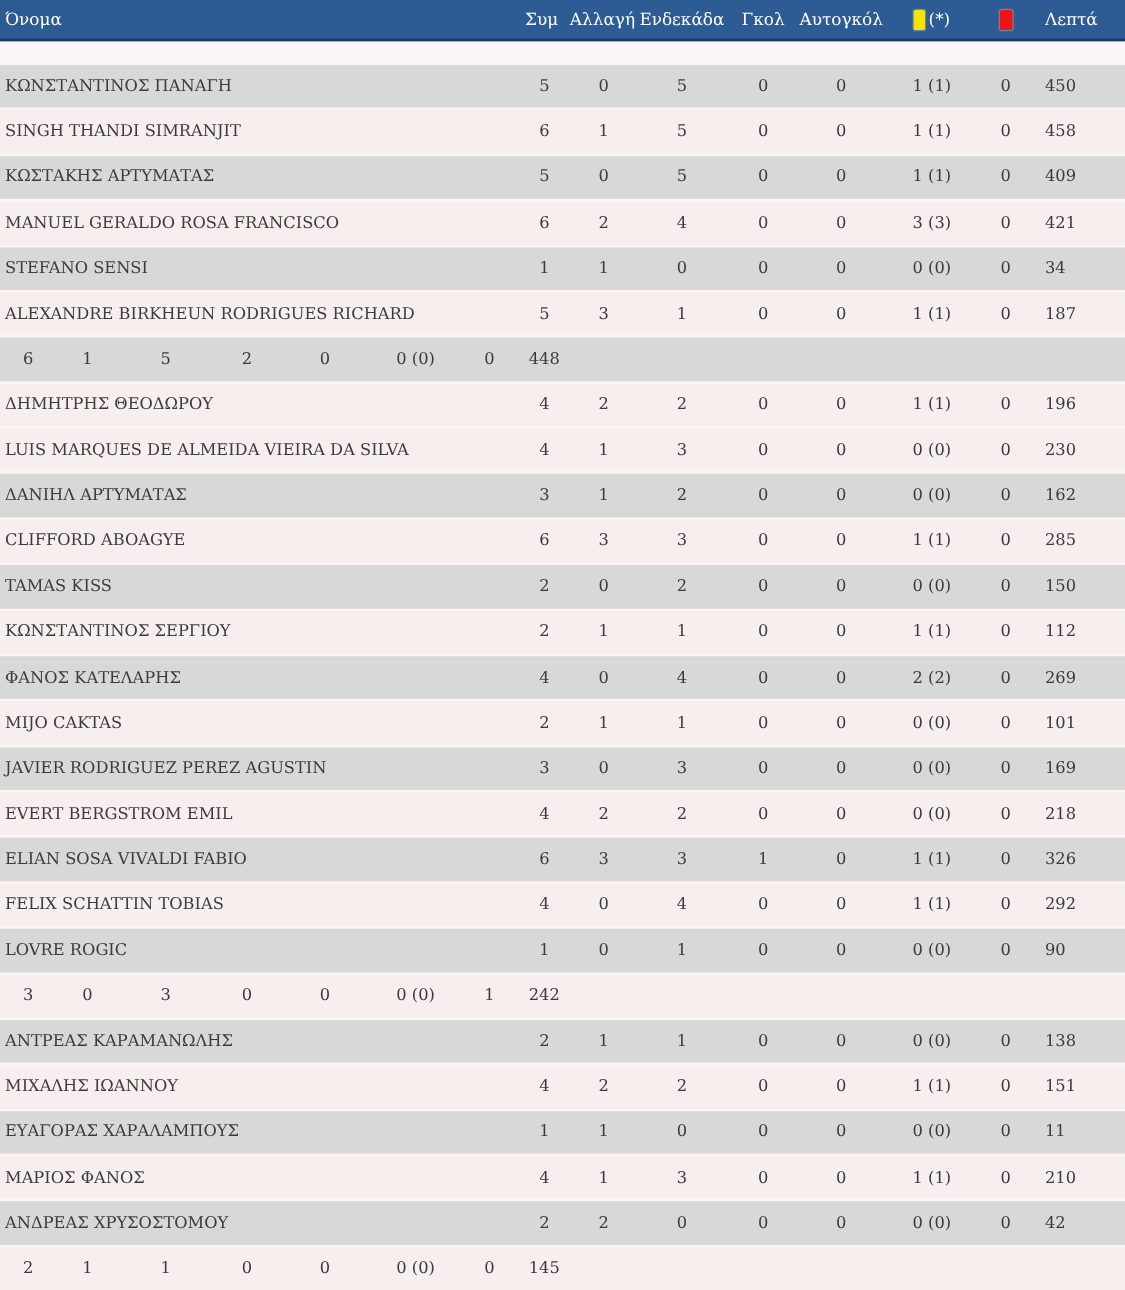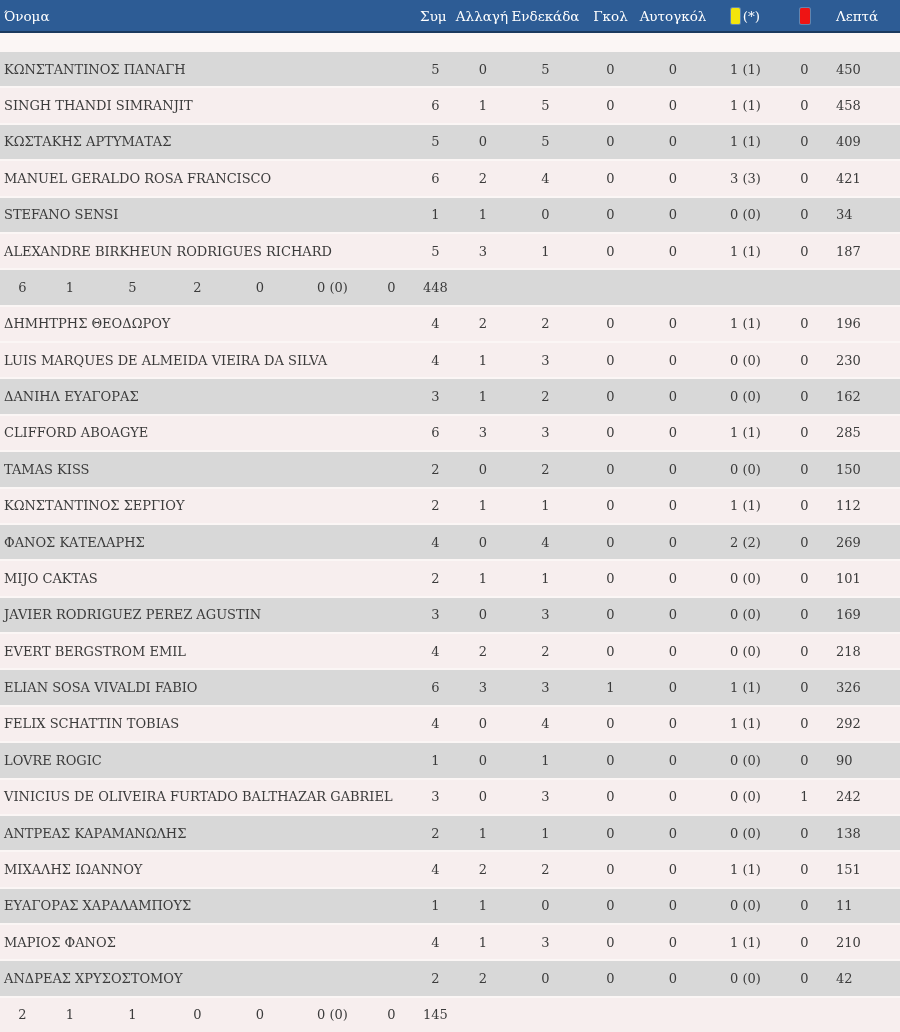--- a/index.html
+++ b/index.html
@@ -198,21 +198,21 @@
       <div class="td c-apps">4</div>
       <div class="td c-sub">1</div>
       <div class="td c-start">3</div>
       <div class="td c-goals">0</div>
       <div class="td c-owng">0</div>
       <div class="td c-yellow">0 (0)</div>
       <div class="td c-red">0</div>
       <div class="td c-minutes">230</div>
     </div>
       <div class="tr shade-gray">
-      <div class="td c-name">ΔΑΝΙΗΛ ΕΥΑΓΟΡΑΣ</div>
+      <div class="td c-name">ΔΑΝΙΗΛ ΑΡΤΥΜΑΤΑΣ</div>
       <div class="td c-apps">3</div>
       <div class="td c-sub">1</div>
       <div class="td c-start">2</div>
       <div class="td c-goals">0</div>
       <div class="td c-owng">0</div>
       <div class="td c-yellow">0 (0)</div>
       <div class="td c-red">0</div>
       <div class="td c-minutes">162</div>
     </div>
       <div class="tr shade-pink">
@@ -319,21 +319,20 @@
       <div class="td c-apps">1</div>
       <div class="td c-sub">0</div>
       <div class="td c-start">1</div>
       <div class="td c-goals">0</div>
       <div class="td c-owng">0</div>
       <div class="td c-yellow">0 (0)</div>
       <div class="td c-red">0</div>
       <div class="td c-minutes">90</div>
     </div>
       <div class="tr shade-pink">
-      <div class="td c-name">VINICIUS DE OLIVEIRA FURTADO BALTHAZAR GABRIEL</div>
       <div class="td c-apps">3</div>
       <div class="td c-sub">0</div>
       <div class="td c-start">3</div>
       <div class="td c-goals">0</div>
       <div class="td c-owng">0</div>
       <div class="td c-yellow">0 (0)</div>
       <div class="td c-red">1</div>
       <div class="td c-minutes">242</div>
     </div>
       <div class="tr shade-gray">

